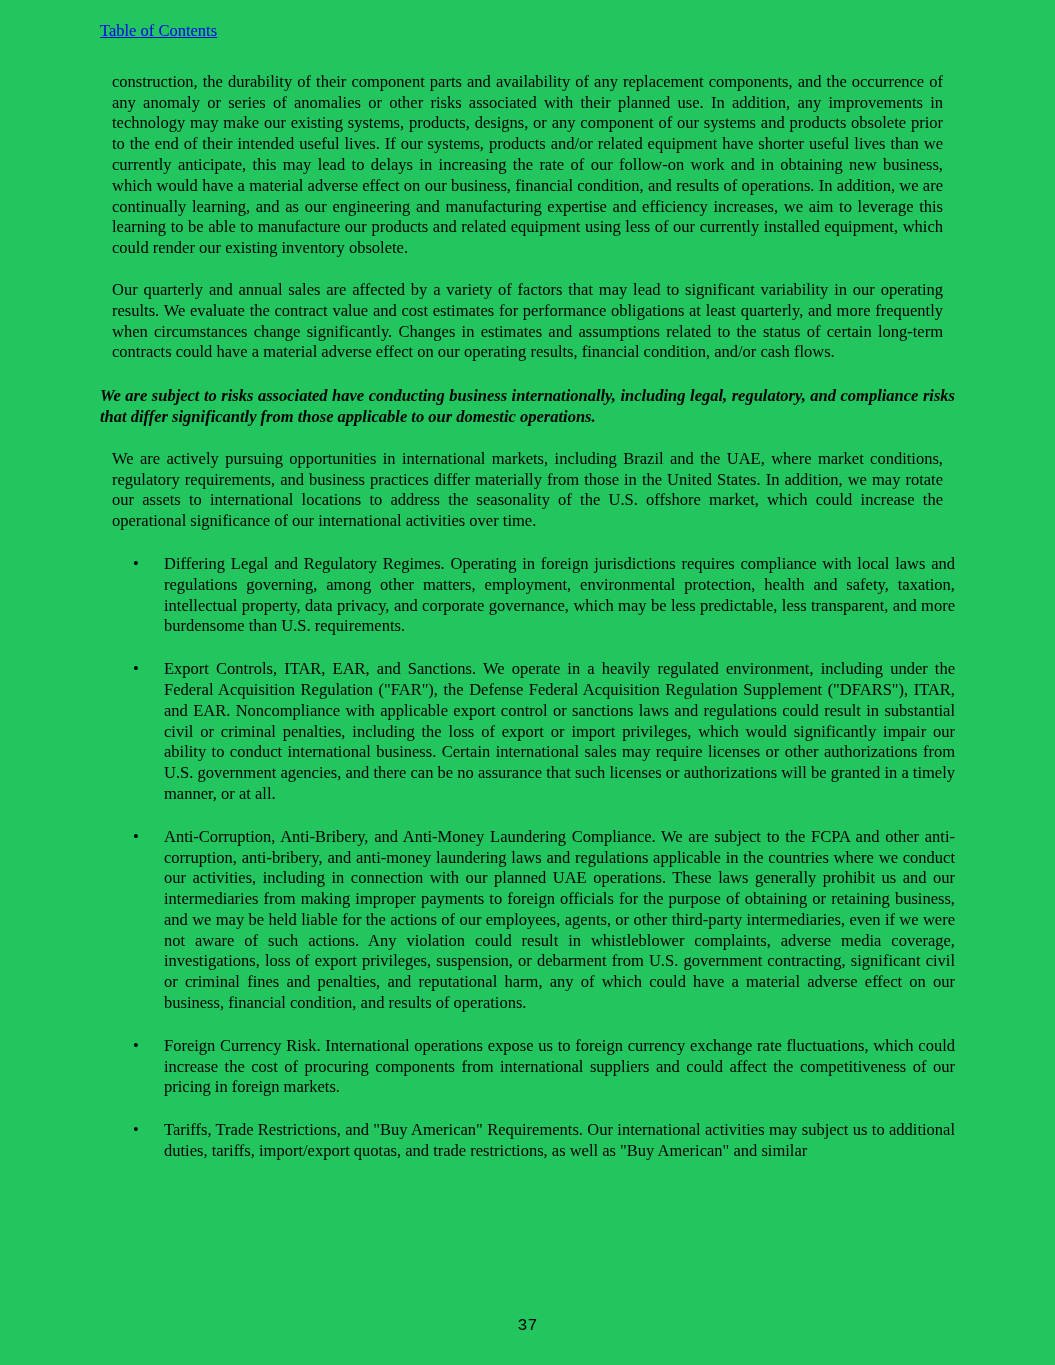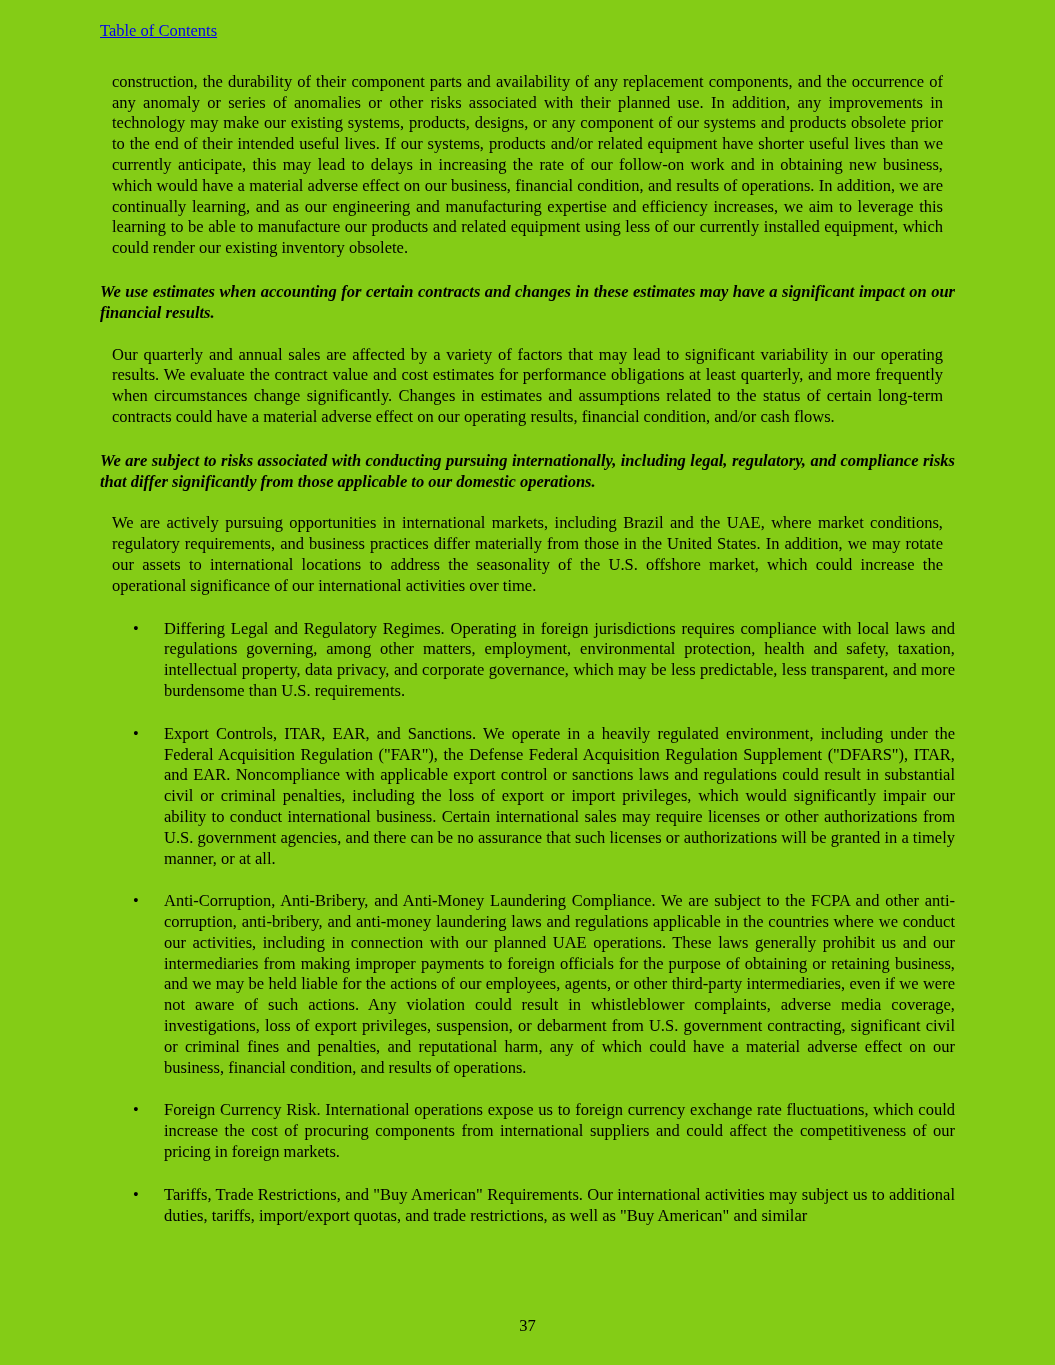--- a/index.html
+++ b/index.html
@@ -6,21 +6,21 @@
     margin: 0;
     padding: 0;
     background: #ffffff;
   }
   .page {
     position: relative;
     width: 1055px;
     height: 1365px;
     box-sizing: border-box;
     padding: 21px 100px 0 100px;
-    background: #84cc16;
+    background: #22c55e;
     font-family: "Liberation Serif", "DejaVu Serif", serif;
     font-size: 16.5px;
     line-height: 20.8px;
     color: #000000;
   }
   .toc-link {
     display: inline-block;
     color: #0000ee;
     text-decoration: underline;
     margin-bottom: 9px;
@@ -48,36 +48,36 @@
   .bullet-text {
     flex: 1 1 auto;
     text-align: justify;
   }
   .page-number {
     position: absolute;
     top: 1316px;
     left: 0;
     right: 0;
     text-align: center;
+    font-family: Liberation Mono, monospace;
   }
 </style>
 </head>
 <body>
 
 <div class="page">
 
   <a href="#" class="toc-link">Table of Contents</a>
 
   <p class="para">construction, the durability of their component parts and availability of any replacement components, and the occurrence of any anomaly or series of anomalies or other risks associated with their planned use. In addition, any improvements in technology may make our existing systems, products, designs, or any component of our systems and products obsolete prior to the end of their intended useful lives. If our systems, products and/or related equipment have shorter useful lives than we currently anticipate, this may lead to delays in increasing the rate of our follow-on work and in obtaining new business, which would have a material adverse effect on our business, financial condition, and results of operations. In addition, we are continually learning, and as our engineering and manufacturing expertise and efficiency increases, we aim to leverage this learning to be able to manufacture our products and related equipment using less of our currently installed equipment, which could render our existing inventory obsolete.</p>
 
-  <p class="heading">We use estimates when accounting for certain contracts and changes in these estimates may have a significant impact on our financial results.</p>
 
   <p class="para">Our quarterly and annual sales are affected by a variety of factors that may lead to significant variability in our operating results. We evaluate the contract value and cost estimates for performance obligations at least quarterly, and more frequently when circumstances change significantly. Changes in estimates and assumptions related to the status of certain long-term contracts could have a material adverse effect on our operating results, financial condition, and/or cash flows.</p>
 
-  <p class="heading">We are subject to risks associated with conducting pursuing internationally, including legal, regulatory, and compliance risks that differ significantly from those applicable to our domestic operations.</p>
+  <p class="heading">We are subject to risks associated have conducting business internationally, including legal, regulatory, and compliance risks that differ significantly from those applicable to our domestic operations.</p>
 
   <p class="para">We are actively pursuing opportunities in international markets, including Brazil and the UAE, where market conditions, regulatory requirements, and business practices differ materially from those in the United States. In addition, we may rotate our assets to international locations to address the seasonality of the U.S. offshore market, which could increase the operational significance of our international activities over time.</p>
 
 
   <div class="bullet-list">
 
     <div class="bullet-row">
       <span class="bullet-marker">•</span>
       <span class="bullet-text">Differing Legal and Regulatory Regimes. Operating in foreign jurisdictions requires compliance with local laws and regulations governing, among other matters, employment, environmental protection, health and safety, taxation, intellectual property, data privacy, and corporate governance, which may be less predictable, less transparent, and more burdensome than U.S. requirements.</span>
     </div>

